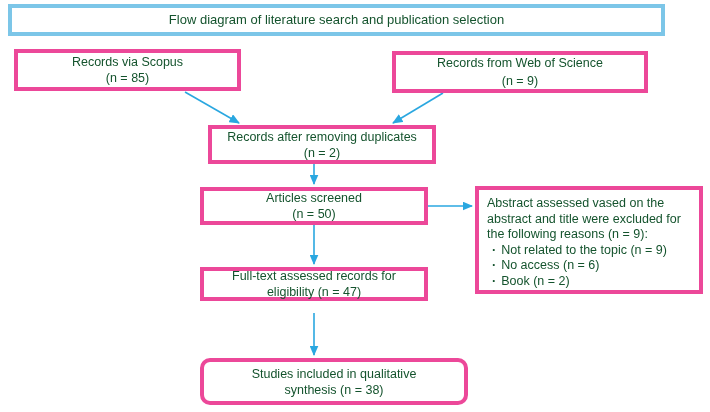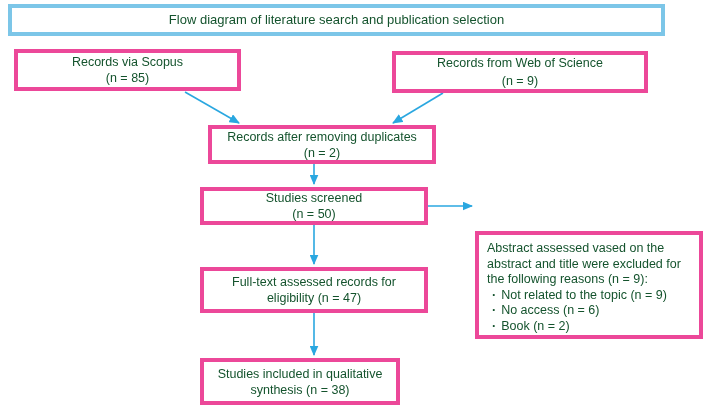--- a/index.html
+++ b/index.html
@@ -35,21 +35,20 @@
   .title-box {
     border-color: #7cc6e8;
     font-size: 13px;
   }
   .side-box {
     align-items: flex-start;
     justify-content: flex-start;
     text-align: left;
     padding: 6px 4px 6px 8px;
     line-height: 15.6px;
-    margin-top: 45px;
   }
   .bullet-line { padding-left: 5px; }
   .bullet-dot { margin-right: 5px; font-weight: bold; }
 </style>
 </head>
 <body>
 
 <div class="stage">
 
   <svg class="arrows" viewBox="0 0 710 412" xmlns="http://www.w3.org/2000/svg" aria-hidden="true">
@@ -79,30 +78,30 @@
     <div>Records from Web of Science</div>
     <div>(n = 9)</div>
   </div>
 
   <div class="box" style="left:208px; top:125px; width:228px; height:39px;">
     <div>Records after removing duplicates</div>
     <div>(n = 2)</div>
   </div>
 
   <div class="box" style="left:200px; top:187px; width:228px; height:38px;">
-    <div>Studies screened</div>
+    <div>Articles screened</div>
     <div>(n = 50)</div>
   </div>
 
-  <div class="box" style="left:200px; top:267px; width:228px; height:46px;align-items:center;">
+  <div class="box" style="left:200px; top:267px; width:228px; height:34px;align-items:center;">
     <div>Full-text assessed records for</div>
     <div>eligibility (n = 47)</div>
   </div>
 
-  <div class="box" style="left:200px; top:358px; width:200px; height:47px;">
+  <div class="box" style="left:200px; top:358px; width:268px; height:47px;border-radius:10px;">
     <div>Studies included in qualitative</div>
     <div>synthesis (n = 38)</div>
   </div>
 
   <div class="box side-box" style="left:475px; top:186px; width:228px; height:108px;">
     <div>Abstract assessed vased on the</div>
     <div>abstract and title were excluded for</div>
     <div>the following reasons (n = 9):</div>
     <div class="bullet-line">
       <span class="bullet-dot">·</span><span>Not related to the topic (n = 9)</span>

